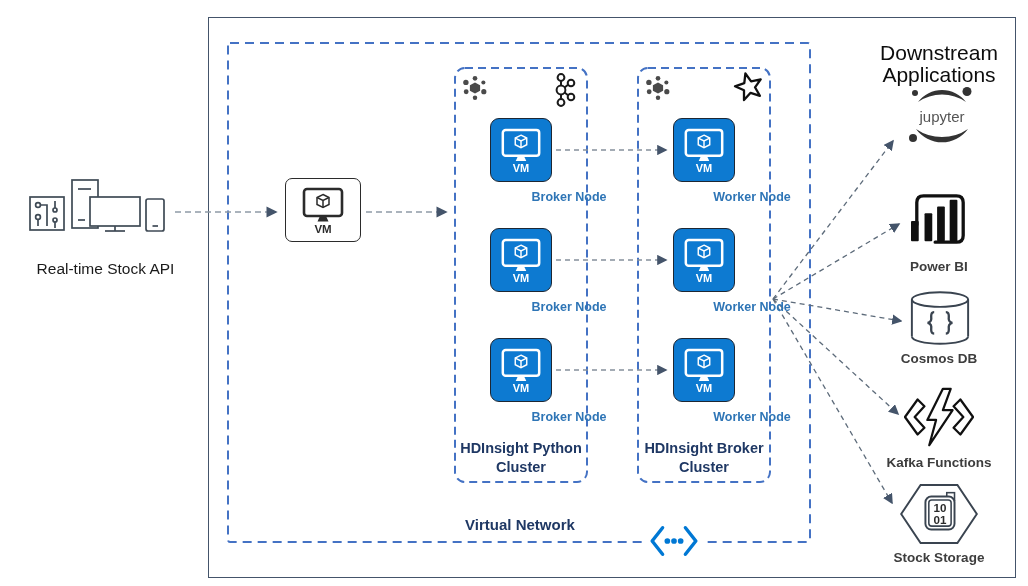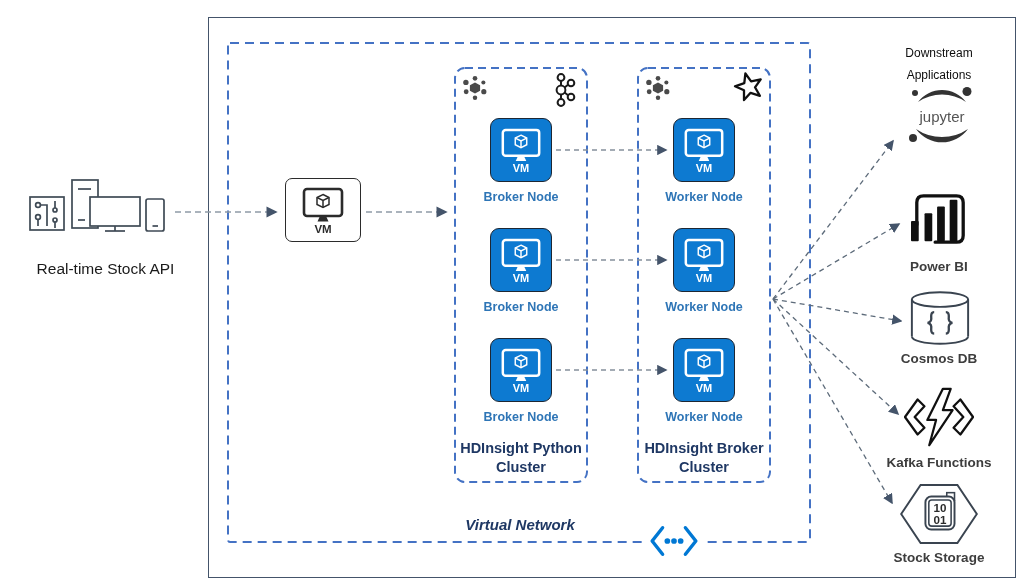--- a/index.html
+++ b/index.html
@@ -7,34 +7,34 @@
          font-family:"Liberation Sans","DejaVu Sans",sans-serif;color:#1a1a1a;}
   #stage svg text{font-family:"Liberation Sans","DejaVu Sans",sans-serif;}
   .abs{position:absolute;}
   .outer-box{position:absolute;left:208px;top:17px;width:808px;height:561px;
              border:1.5px solid #44546a;box-sizing:border-box;background:transparent;}
   #connectors{position:absolute;left:0;top:0;width:1028px;height:586px;pointer-events:none;}
   .node{position:absolute;width:62px;height:64px;background:#0d7ad1;border:1px solid #1d2733;
         border-radius:9px;display:flex;align-items:center;justify-content:center;color:#ffffff;box-sizing:border-box;}
   .node svg{width:46px;height:45px;}
   .node-label{position:absolute;width:132px;text-align:center;color:#2e75b6;
-              font-size:12.5px;font-weight:600;}
+              font-size:12.5px;font-weight:600;padding-left:48px;}
   .cluster-title{position:absolute;width:132px;text-align:center;color:#1f3864;
                  font-size:14.5px;font-weight:700;line-height:19px;}
   .producer-box{position:absolute;left:285px;top:178px;width:76px;height:64px;background:#ffffff;
                 border:1.6px solid #2b2b2b;border-radius:7px;display:flex;align-items:center;
                 justify-content:center;color:#2b2b2b;box-sizing:border-box;}
   .producer-box svg{width:48px;height:47px;}
   .caption{position:absolute;text-align:center;font-size:15.5px;color:#1a1a1a;line-height:21px;}
   .vn-label{position:absolute;left:430px;top:516px;width:180px;text-align:center;
-            color:#1f3864;font-size:15px;font-weight:700;font-style:italic;}
+            color:#1f3864;font-size:15px;font-weight:700;}
   .vn-icon-wrap{position:absolute;left:645px;top:521px;width:58px;height:40px;background:#ffffff;
                 display:flex;align-items:center;justify-content:center;}
   .ds-header{position:absolute;left:854px;top:42px;width:170px;text-align:center;
-             font-size:12px;color:#0d0d0d;line-height:22px;}
+             font-size:21px;color:#0d0d0d;line-height:22px;}
   .ds-label{position:absolute;left:854px;width:170px;text-align:center;
             font-size:13.5px;font-weight:600;color:#3d3d3d;}
   .squiggle{text-decoration-line:underline;text-decoration-style:wavy;
             text-decoration-color:#e03c31;text-decoration-thickness:1px;text-underline-offset:3px;}
   .cluster-icon{position:absolute;}
 </style>
 </head>
 <body>
 
 <div id="stage">

